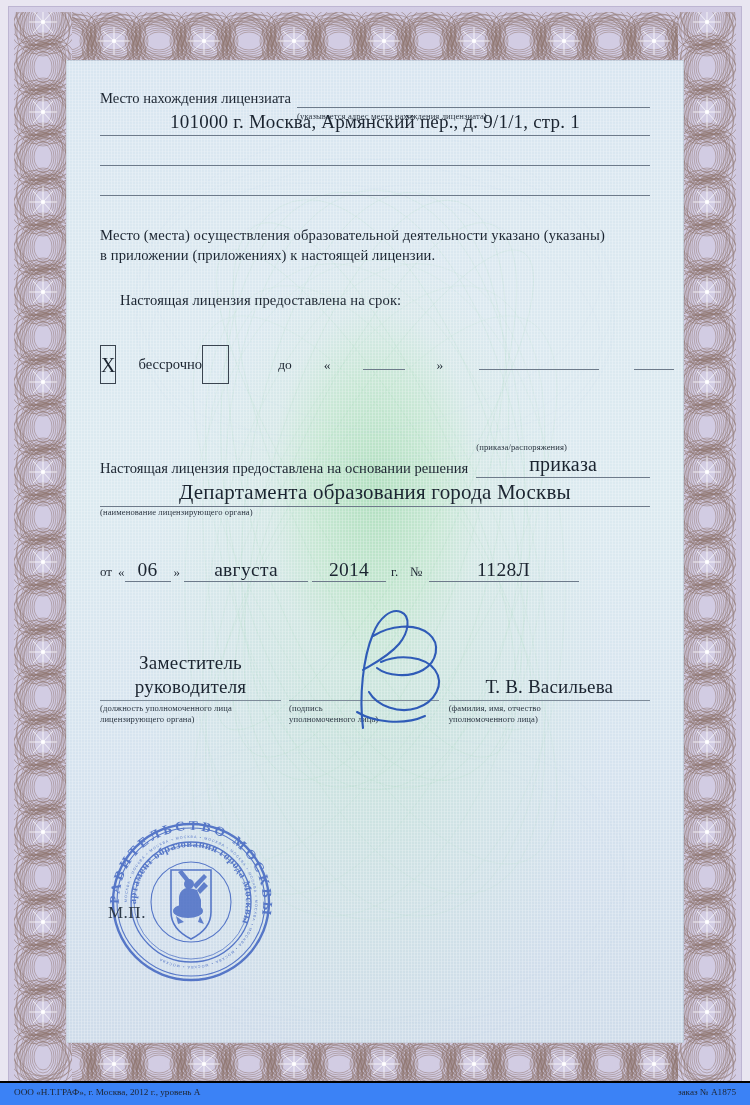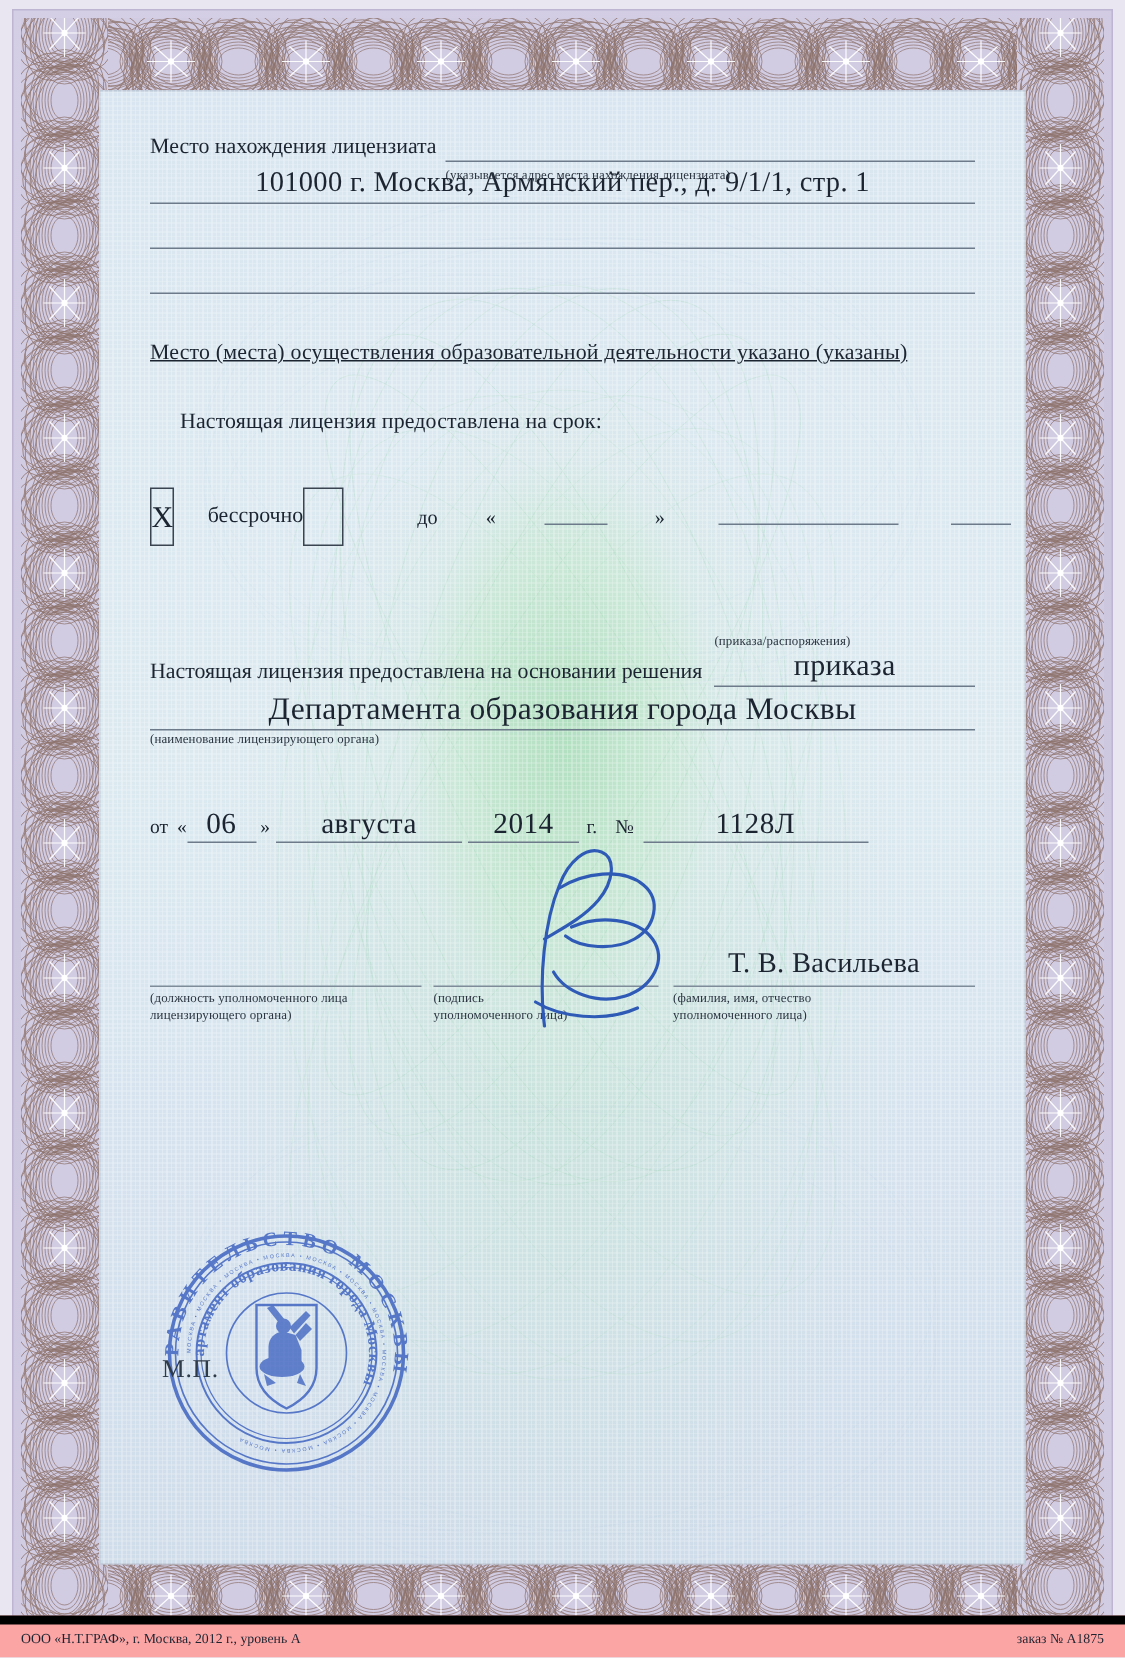--- a/index.html
+++ b/index.html
@@ -101,21 +101,21 @@
   
   .ink{position:absolute;left:40px;top:-62px;width:150px;height:135px;pointer-events:none;}
 
   
   .seal{position:absolute;left:100px;top:812px;width:182px;height:180px;}
   .seal svg{display:block;}
   .mp{position:absolute;left:108px;top:903px;font-size:17px;color:#2f3b49;letter-spacing:.5px;}
 
   
   .footer{position:absolute;left:0;right:0;bottom:0;height:22px;
-    background:#fca5a5;border-top:6px solid #000000;}
+    background:#3b82f6;border-top:2px solid #000000;}
   .footer .inner{position:relative;height:100%;}
   .footer .l{position:absolute;left:14px;top:4px;font-size:9.2px;color:#1d2430;}
   .footer .r{position:absolute;right:14px;top:4px;font-size:9.2px;color:#1d2430;}
 </style>
 </head>
 <body>
 
 <div id="page">
 
   <div class="plate"></div>
@@ -406,22 +406,23 @@
         <div class="rule"></div>
       </div>
 
       <div class="blank-line">
         <div class="rule"></div>
       </div>
       <div class="blank-line">
         <div class="rule"></div>
       </div>
 
-      <div class="body-text" style="margin-top:30px;text-align:justify;text-decoration:underline;">
+      <div class="body-text" style="margin-top:30px;text-align:justify;">
         <div>Место (места) осуществления образовательной деятельности указано (указаны)</div>
+        <div>в приложении (приложениях) к настоящей лицензии.</div>
       </div>
 
       <div class="body-text" style="margin-top:26px;margin-left:20px;">Настоящая лицензия предоставлена на срок:</div>
 
       <div class="chk-row">
         <div class="chk">
           <span>X</span>
         </div>
         <div class="chk-label">бессрочно</div>
 
@@ -463,20 +464,24 @@
         <span class="u big" style="width:74px;margin-left:4px;">2014</span>
         <span style="margin-left:5px;">г.</span>
         <span style="margin-left:12px;">№</span>
         <span class="u big" style="width:150px;margin-left:6px;">1128Л</span>
       </div>
 
 
       <div class="sig-row">
 
         <div class="sig-col c1">
+          <div class="val hand">
+            <div>Заместитель</div>
+            <div>руководителя</div>
+          </div>
           <div class="rule-lite"></div>
           <div class="caps">
             <div class="small-cap">(должность уполномоченного лица</div>
             <div class="small-cap">лицензирующего органа)</div>
           </div>
         </div>
 
         <div class="sig-col c2">
           <svg class="ink" viewBox="0 0 150 135">
             <g fill="none" stroke="#2f5bb7" stroke-width="2.1" stroke-linecap="round">

